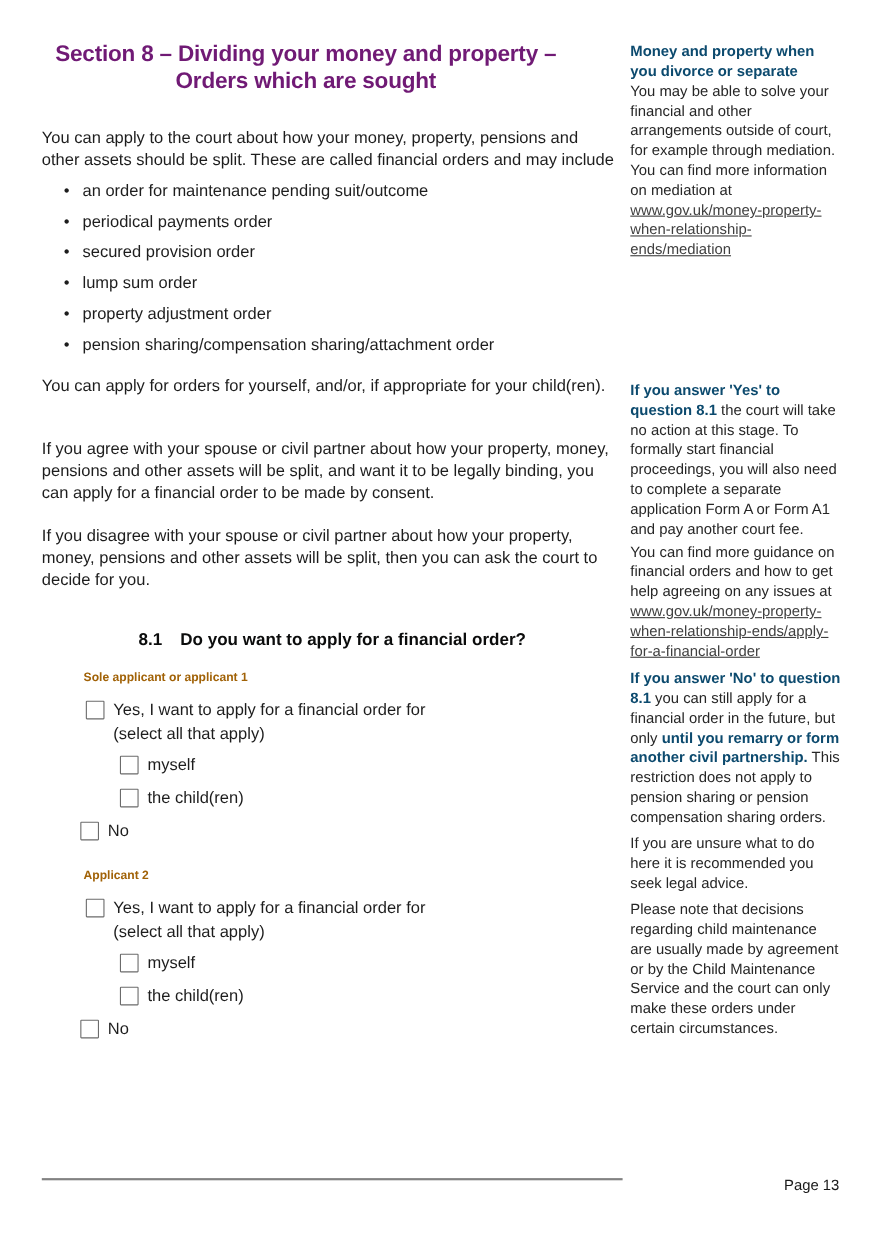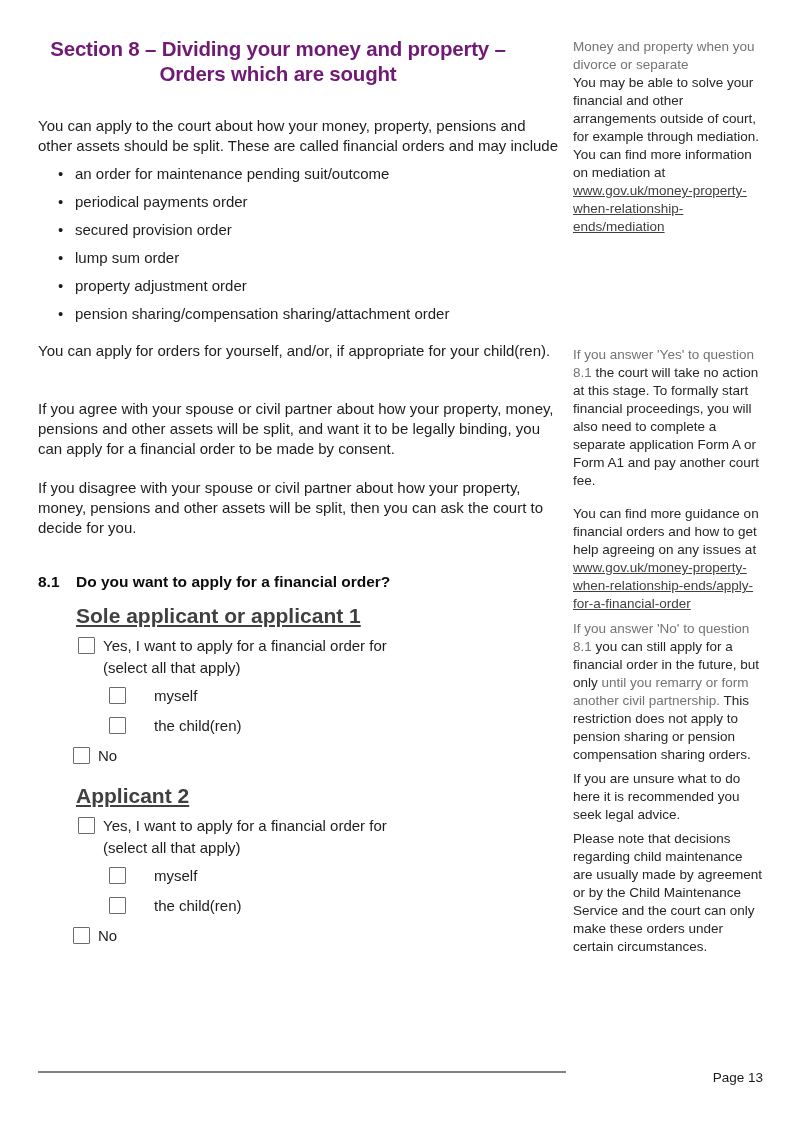--- a/index.html
+++ b/index.html
@@ -16,45 +16,45 @@
     letter-spacing:-0.2px;
   }
   .title span { display:block; white-space:nowrap; }
   .intro { margin:30px 0 0 0; width:522px; font-size:15px; line-height:20px; }
   ul.bullets { list-style:none; margin:8px 0 0 0; padding:0; }
   ul.bullets li { display:flex; margin:0 0 9px 0; font-size:15px; line-height:19px; }
   ul.bullets .dot { width:17px; margin-left:20px; flex-shrink:0; }
   .para { margin:38px 0 0 0; width:522px; font-size:15px; line-height:20px; }
   .para.p2 { margin-top:18px; }
   .para.p4 { margin-top:19px; }
-  .question { margin:34px 0 0 0; display:flex; font-weight:700; font-size:15.5px; line-height:20px; color:#0b0c0c; }
+  .question { margin:34px 0 0 0; display:flex; font-weight:700; font-size:15.5px; line-height:20px; color:#0b0c0c;justify-content:center; }
   .qnum { width:38px; flex-shrink:0; }
-  .group-heading { margin:14px 0 0 38px; font-weight:700; font-size:21px; line-height:20px; color:#404040;text-decoration:underline; }
+  .group-heading { margin:14px 0 0 38px; font-weight:700; font-size:11px; line-height:20px; color:#a16207; }
   .group + .group { margin-top:19px; }
   .row { display:flex; align-items:flex-start; }
   .checkbox {
     width:15px; height:15px; border:1.5px solid #6b6b6b; border-radius:1px;
     background:#fff; flex-shrink:0; display:inline-block;
   }
   .row-label { margin:-2px 0 0 8px; font-size:15px; line-height:22px; }
   .row-label .sub { display:block; }
   .yes-row { margin:11px 0 0 40px; }
-  .opt-row { margin:8px 0 0 71px;gap:20px; }
+  .opt-row { margin:8px 0 0 71px; }
   .opt-row + .opt-row { margin-top:10px; }
   .no-row  { margin:10px 0 0 35px; }
   
   .sidebar {
     position:absolute; left:573px; top:38px; width:192px;
     font-size:13.5px; line-height:18px; color:#262626;
   }
   .note + .note { margin-top:6px; }
   .note:nth-child(2) { margin-top:110px; }
-  .note:nth-child(3) { margin-top:15px; }
+  .note:nth-child(3) { margin-top:3px; }
   .note:nth-child(4) { margin-top:7px; }
-  .seg-b { font-weight:400; color:#737373; }
+  .seg-b { font-weight:700; color:#0c4a6e; }
   .seg-block { display:block; }
   .slink { color:#3f3f3f; text-decoration:underline; overflow-wrap:anywhere; cursor:pointer; }
   
   .rule { position:absolute; left:38px; top:1071px; width:528px; height:2px; background:#828282; }
   .page-num { position:absolute; top:1070px; right:37px; font-size:13.5px; line-height:16px; color:#1a1a1a; }
 </style>
 </head>
 <body>
 
 <div class="left-col">

